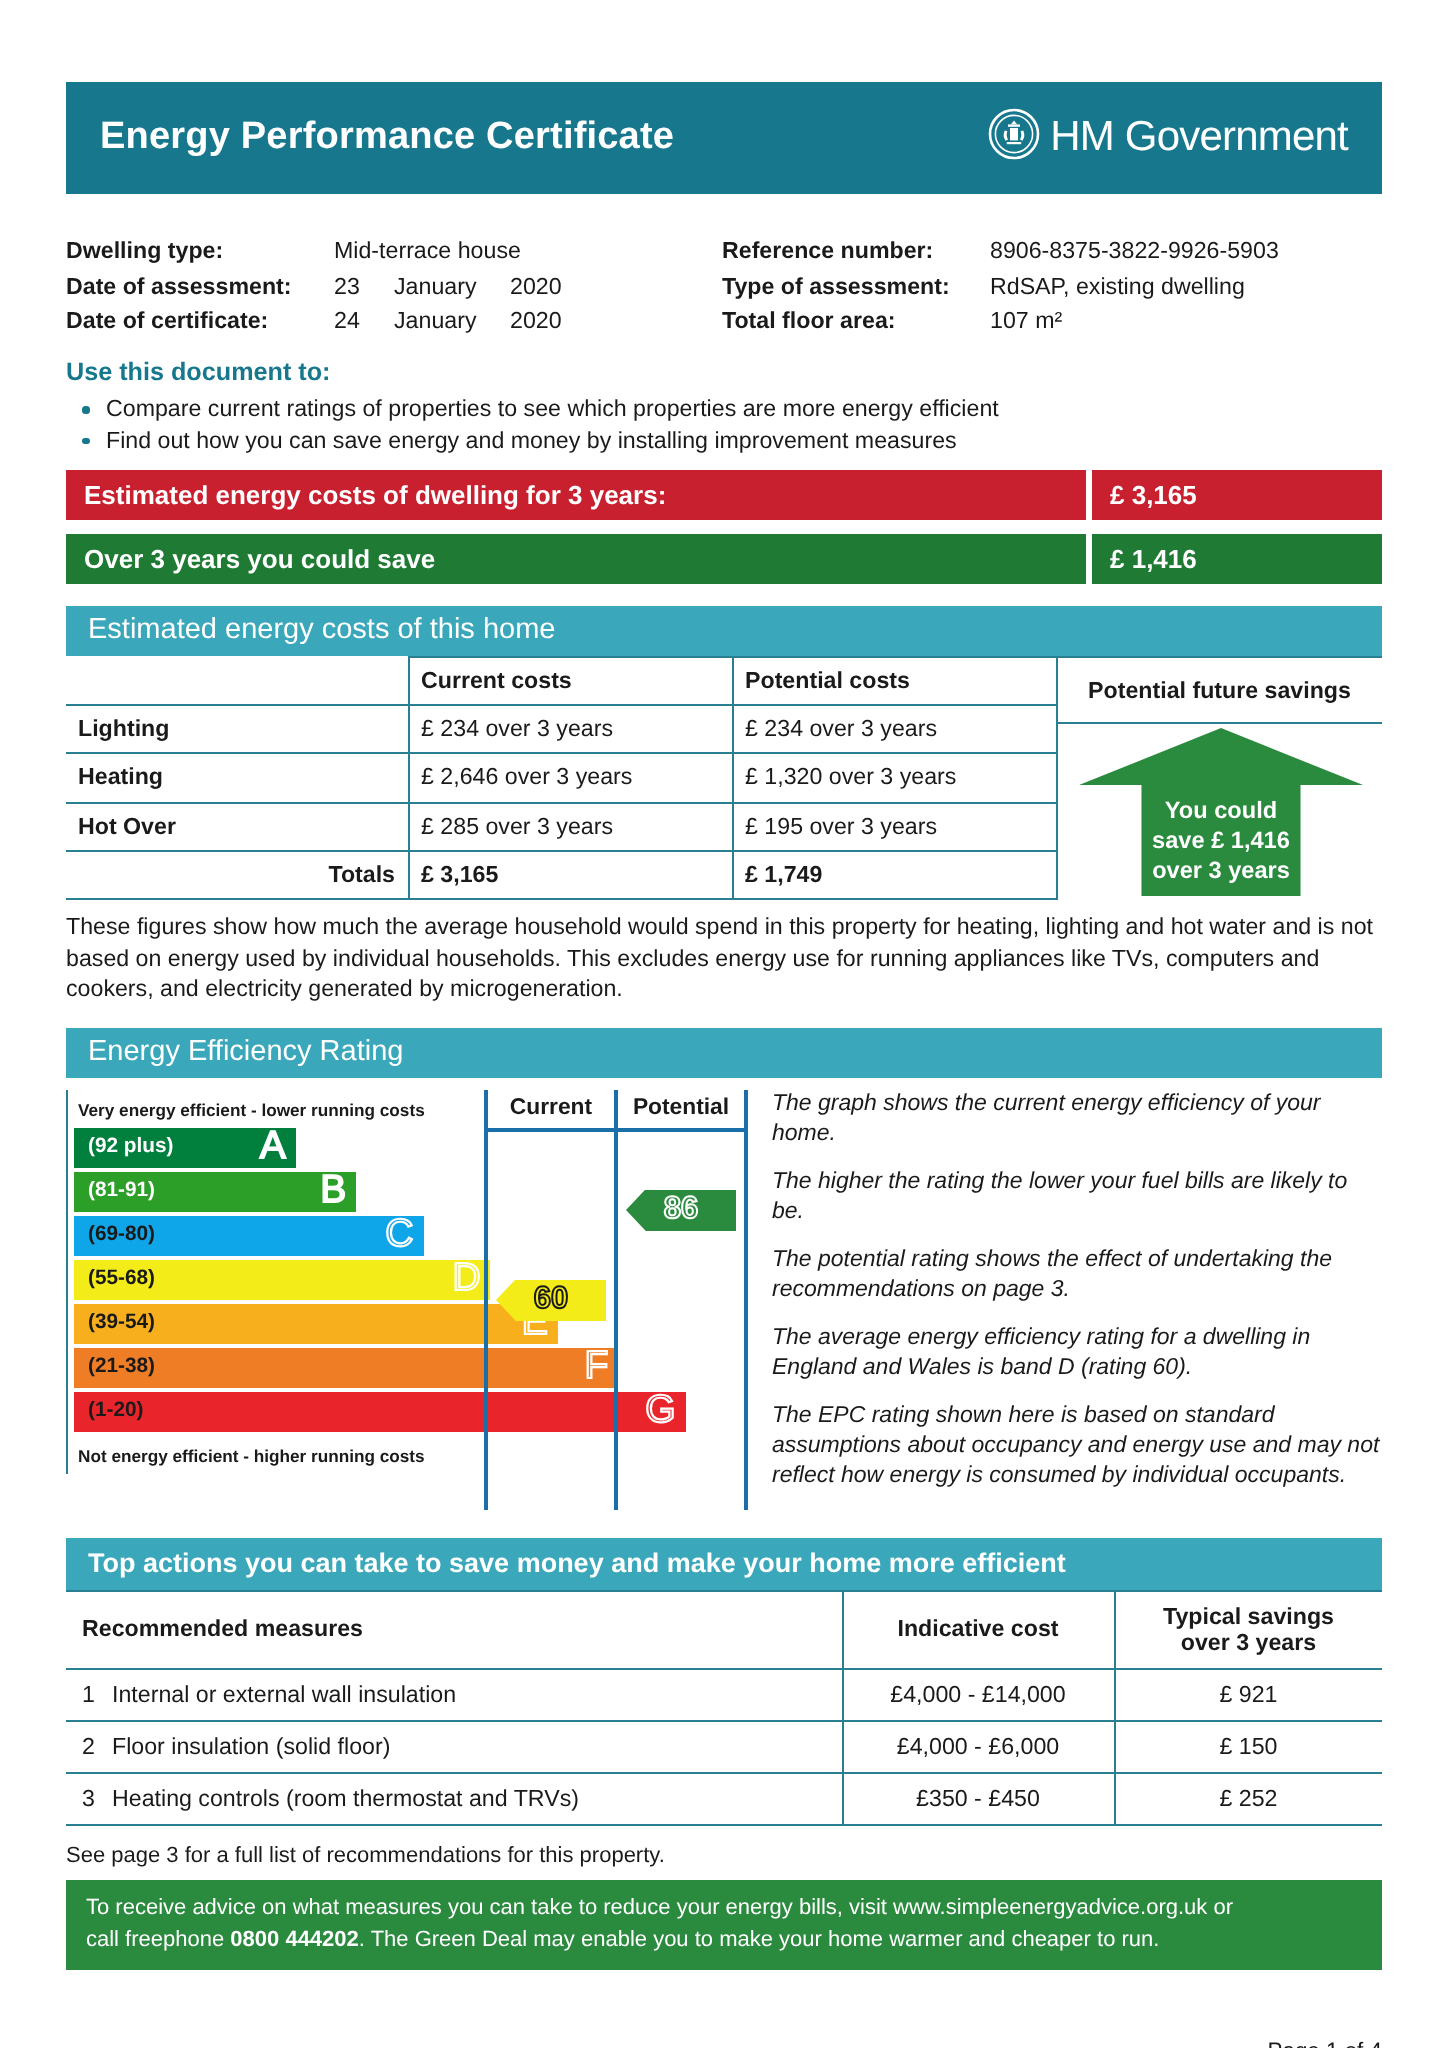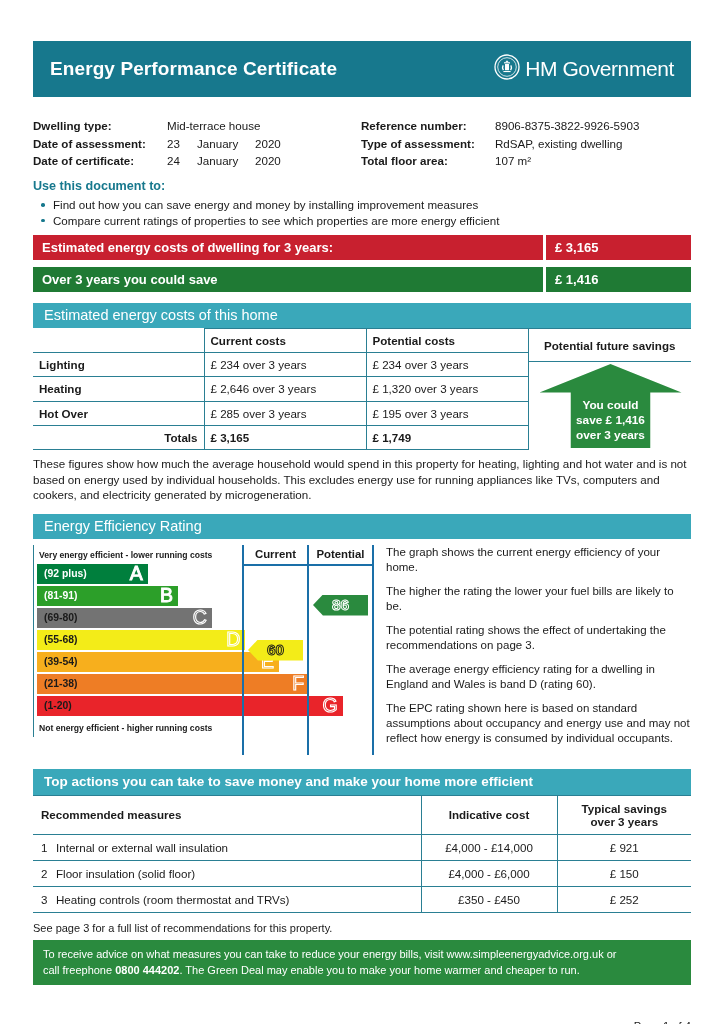--- a/index.html
+++ b/index.html
@@ -132,21 +132,21 @@
   .marker {
     position: absolute; height: 21px; width: 55px; right: 4px;
     display: flex; align-items: center; justify-content: center;
     clip-path: polygon(18% 0%, 100% 0%, 100% 100%, 18% 100%, 0% 50%);
     font-size: 15.5px; font-weight: bold;
   }
   .marker.current { background: #f3ec18; color: #f3ec18; -webkit-text-stroke: 1px #1a1a1a; }
   .marker.potential { background: #2a8a3e; color: #2a8a3e; align-items: center; -webkit-text-stroke: 1px #ffffff; }
 
   .eer-right { flex: 1; padding-left: 12px; }
-  .eer-right p { font-size: 11.5px; line-height: 15px; margin: 0 0 9px 0; }
+  .eer-right p { font-size: 11.5px; line-height: 15px; margin: 0 0 9px 0; font-style: italic; }
 
   
   table.actions {
     border-collapse: collapse; width: 100%; font-size: 11.6px; margin-top: 0; table-layout: fixed;
   }
   table.actions th, table.actions td {
     border: 1px solid #2a7f93; padding: 6px 8px; vertical-align: middle;
   }
   table.actions th { font-weight: bold; }
   table.actions .a0 { width: 388px; border-left: none; text-align: left; }
@@ -216,22 +216,22 @@
       </div>
       <div class="details-row">
         <span class="dlabel">Total floor area:</span>
         <span class="dval">107 m²</span>
       </div>
     </div>
   </div>
 
   <div class="usetitle">Use this document to:</div>
   <ul class="uselist">
+    <li>Compare current ratings of properties to see which properties are more energy efficient</li>
     <li>Find out how you can save energy and money by installing improvement measures</li>
-    <li>Compare current ratings of properties to see which properties are more energy efficient</li>
   </ul>
 
   <div class="costbar red">
     <div class="cb-label">Estimated energy costs of dwelling for 3 years:</div>
     <div class="cb-val">£ 3,165</div>
   </div>
   <div class="costbar green">
     <div class="cb-label">Over 3 years you could save</div>
     <div class="cb-val">£ 1,416</div>
   </div>
@@ -293,21 +293,21 @@
         <div class="cap">Very energy efficient - lower running costs</div>
         <div class="bands">
           <div class="band dark" style="width:33%;background:#007f3d">
             <span class="band-range">(92 plus)</span>
             <span class="band-letter">A</span>
           </div>
           <div class="band dark" style="width:42%;background:#2c9f29">
             <span class="band-range">(81-91)</span>
             <span class="band-letter">B</span>
           </div>
-          <div class="band light" style="width:52%;background:#737373">
+          <div class="band light" style="width:52%;background:#0ea5e9">
             <span class="band-range">(69-80)</span>
             <span class="band-letter">C</span>
           </div>
           <div class="band light" style="width:62%;background:#f3ec18">
             <span class="band-range">(55-68)</span>
             <span class="band-letter">D</span>
           </div>
           <div class="band light" style="width:72%;background:#f7af1d">
             <span class="band-range">(39-54)</span>
             <span class="band-letter">E</span>

